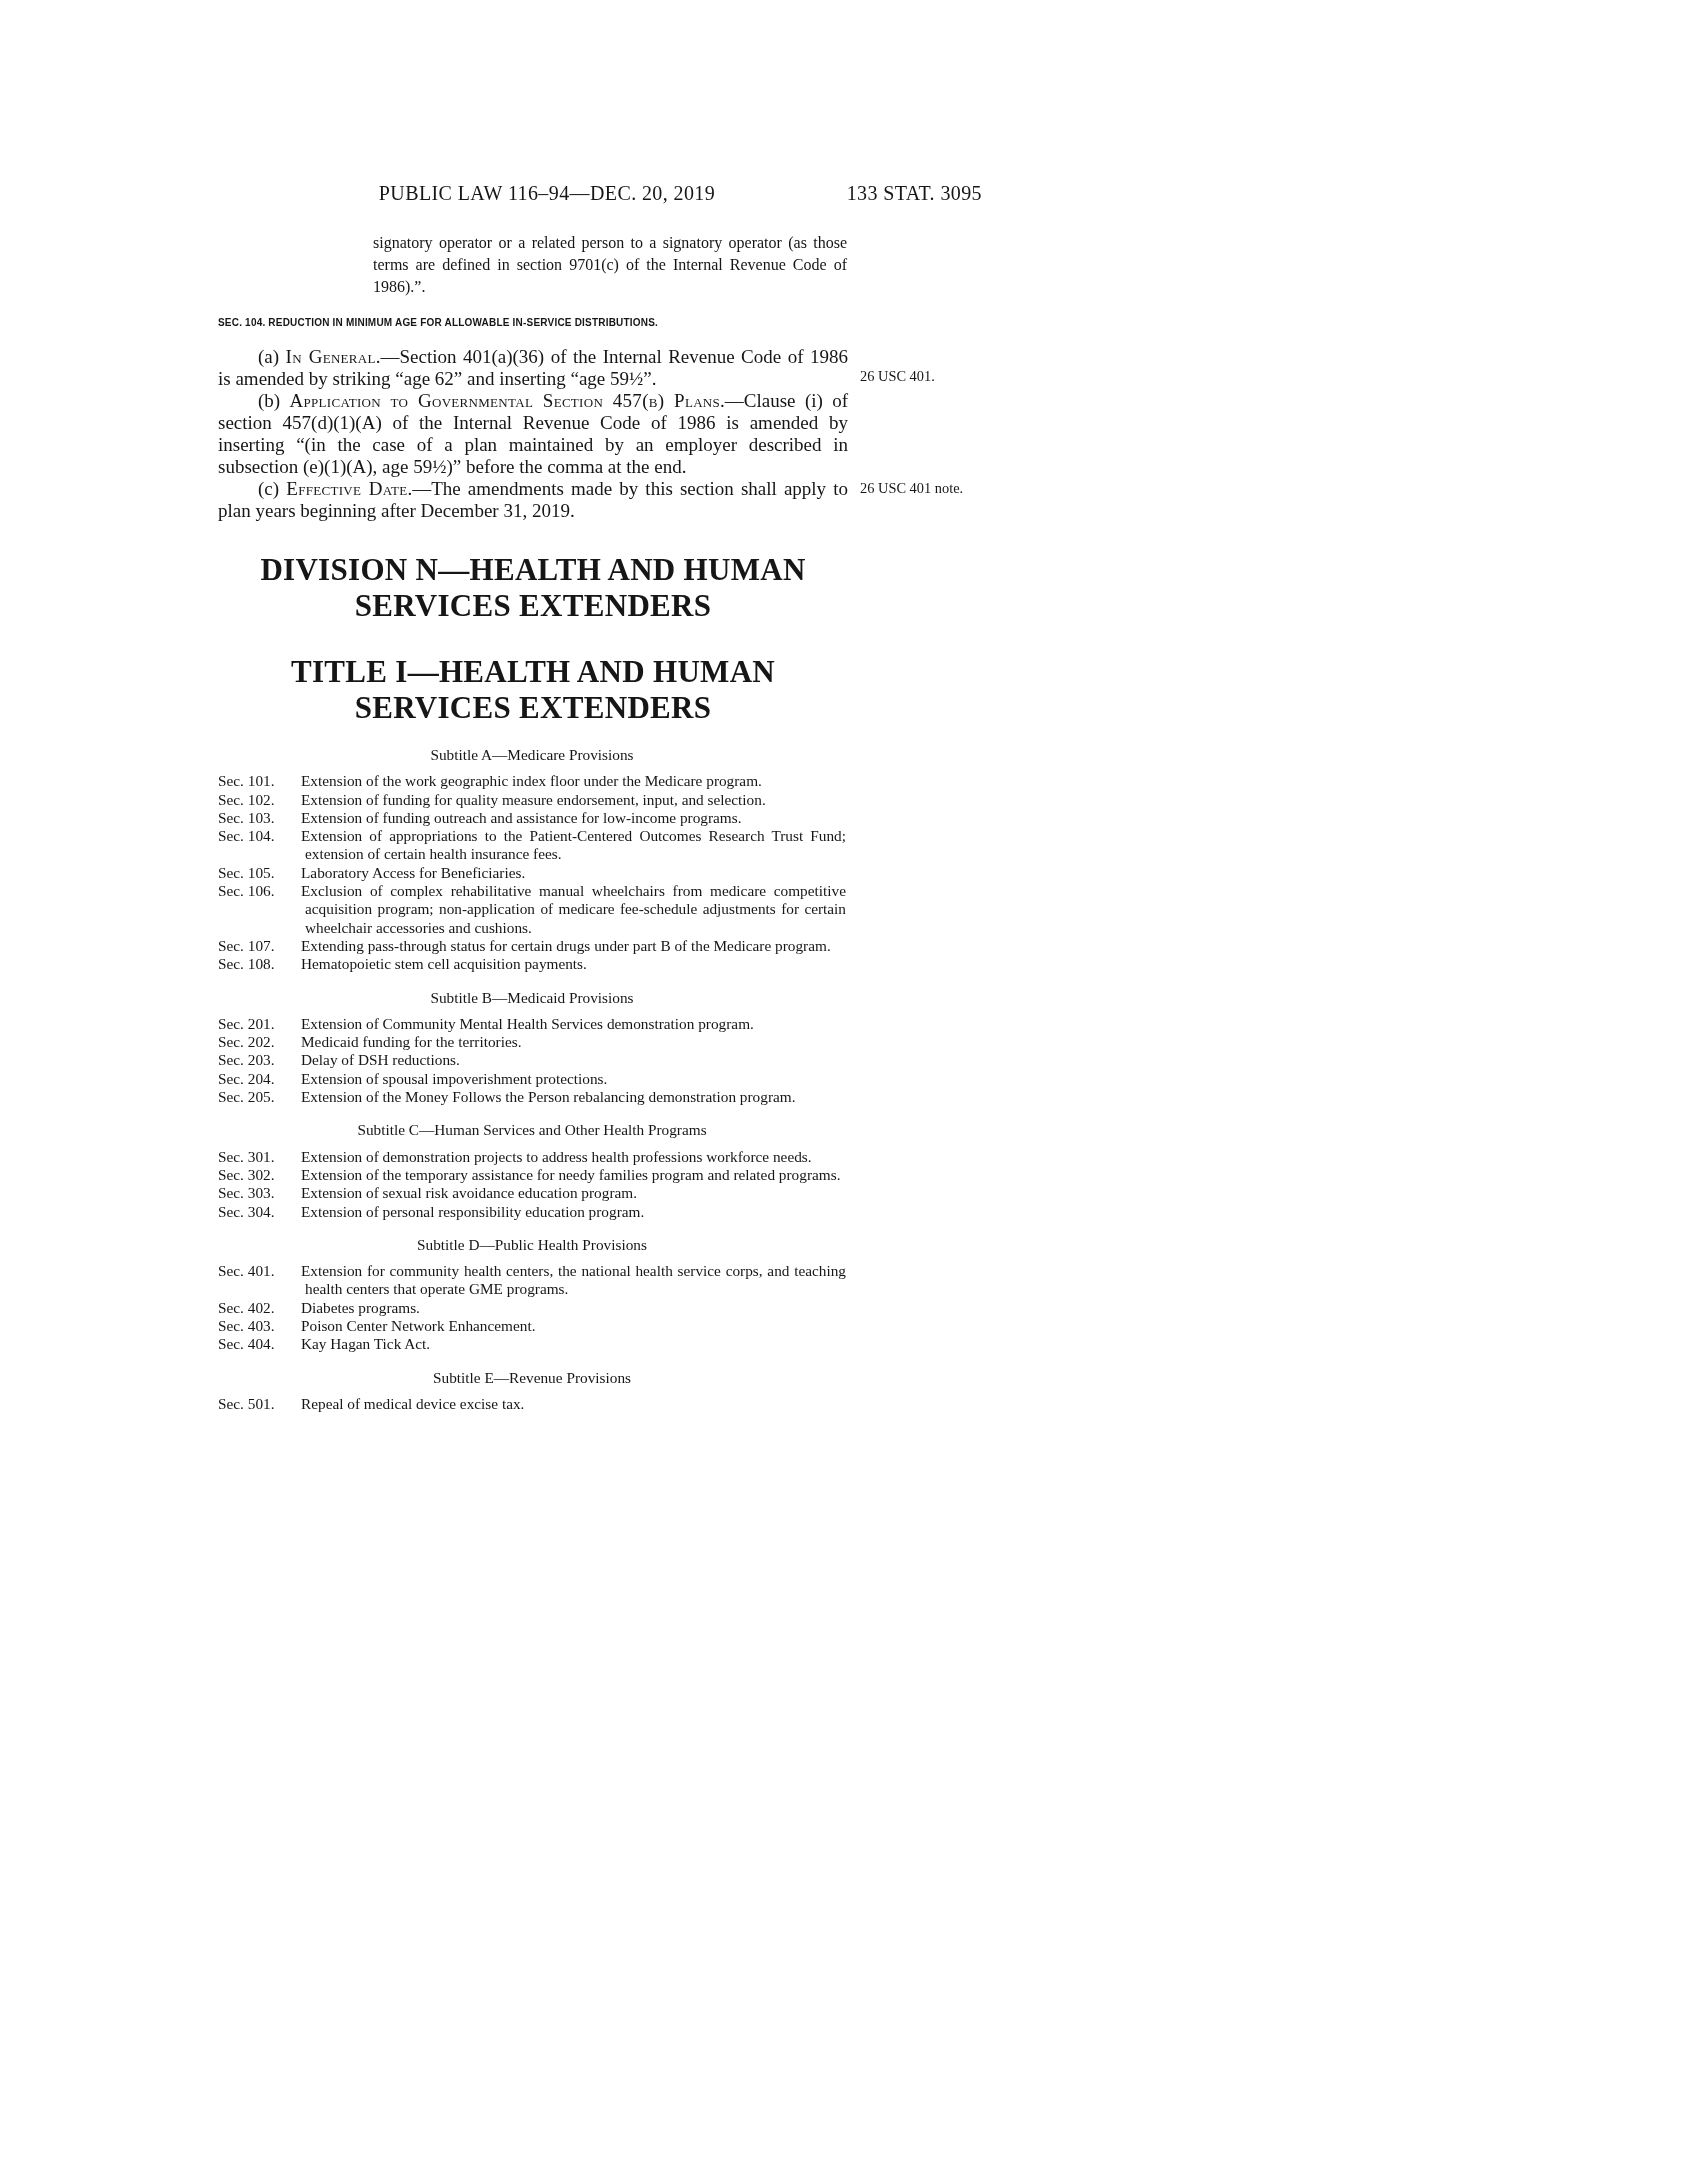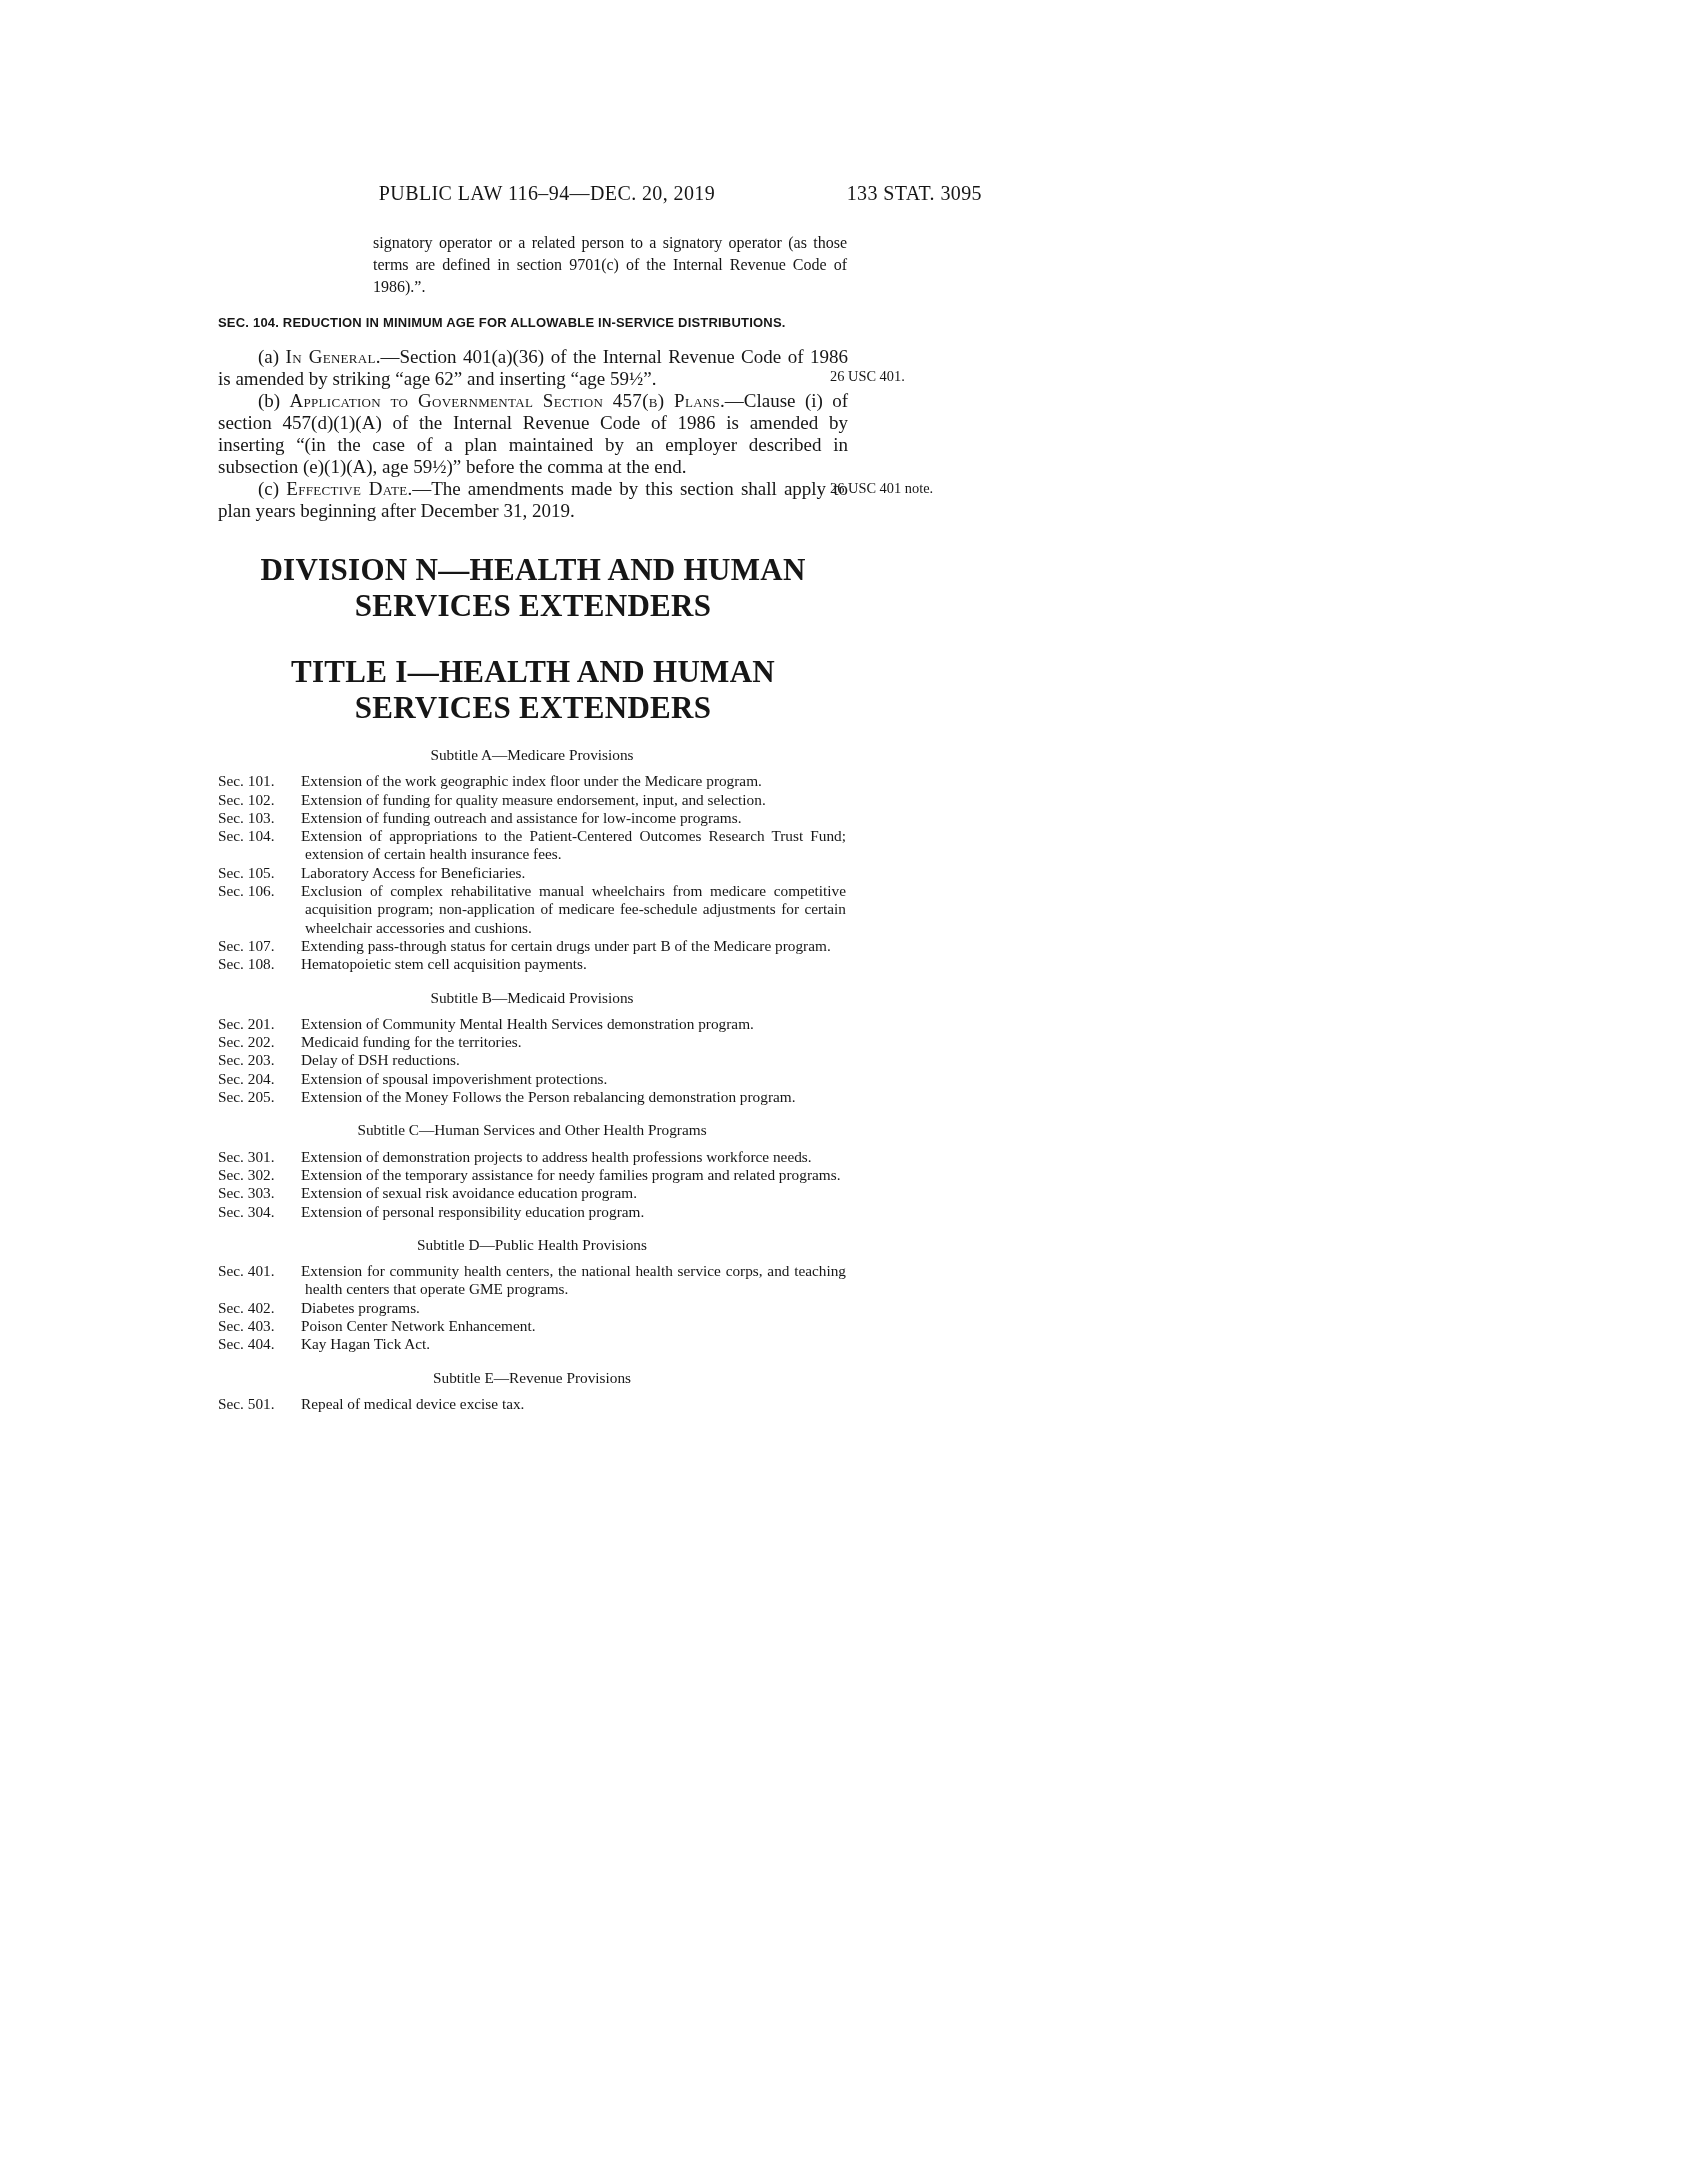--- a/index.html
+++ b/index.html
@@ -23,32 +23,32 @@
 
   .quoted-block{
     margin:24px 0 0 155px;width:474px;
     font-size:16px;line-height:22px;text-align:justify;
   }
 
   .sec-heading{
     margin:15px 0 0 0;width:630px;box-sizing:border-box;
     padding-left:87px;text-indent:-87px;
     font-family:"Liberation Sans",sans-serif;
-    font-weight:bold;font-size:13px;line-height:20px;letter-spacing:0.2px;
+    font-weight:bold;font-size:10px;line-height:20px;letter-spacing:0.2px;
   }
 
   .para-wrap{position:relative;width:764px;}
   .para{
     margin:0;width:630px;
     font-size:19px;line-height:22px;text-align:justify;text-indent:40px;
   }
   .para-first{margin-top:13px;}
   .smallcaps{font-variant:small-caps;letter-spacing:0.3px;}
   .margin-note{
-    position:absolute;left:612px;
+    position:absolute;left:642px;
     font-size:14.4px;line-height:17px;white-space:nowrap;
   }
   .note-a{top:22px;}
   .note-c{top:2px;}
 
   .big-heading{
     margin:30px 0 0 0;width:630px;text-align:center;
     font-weight:bold;font-size:31px;line-height:36px;letter-spacing:0.3px;
   }
   .big-heading div{margin:0;}

